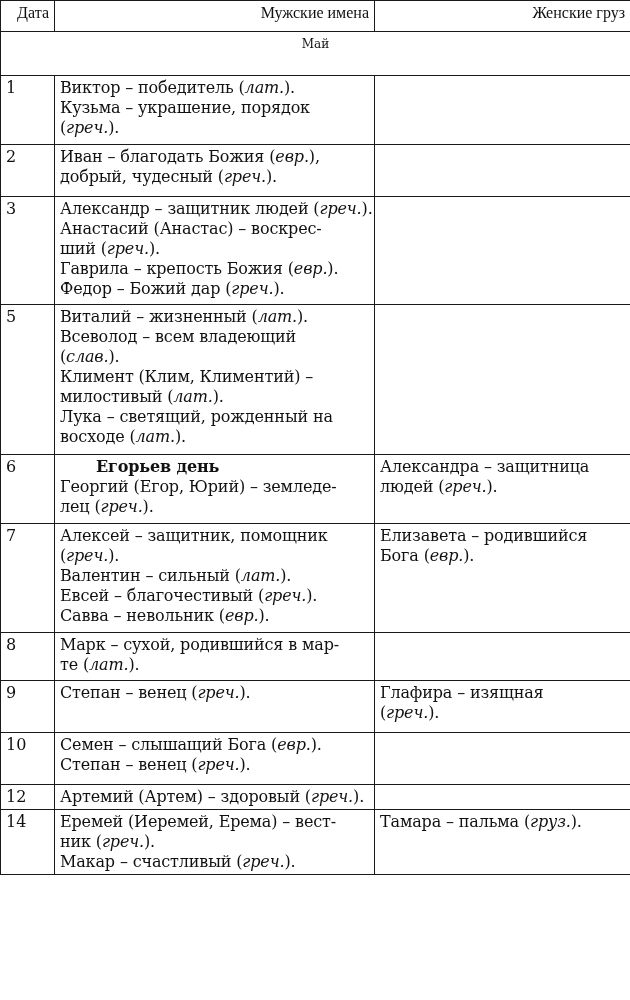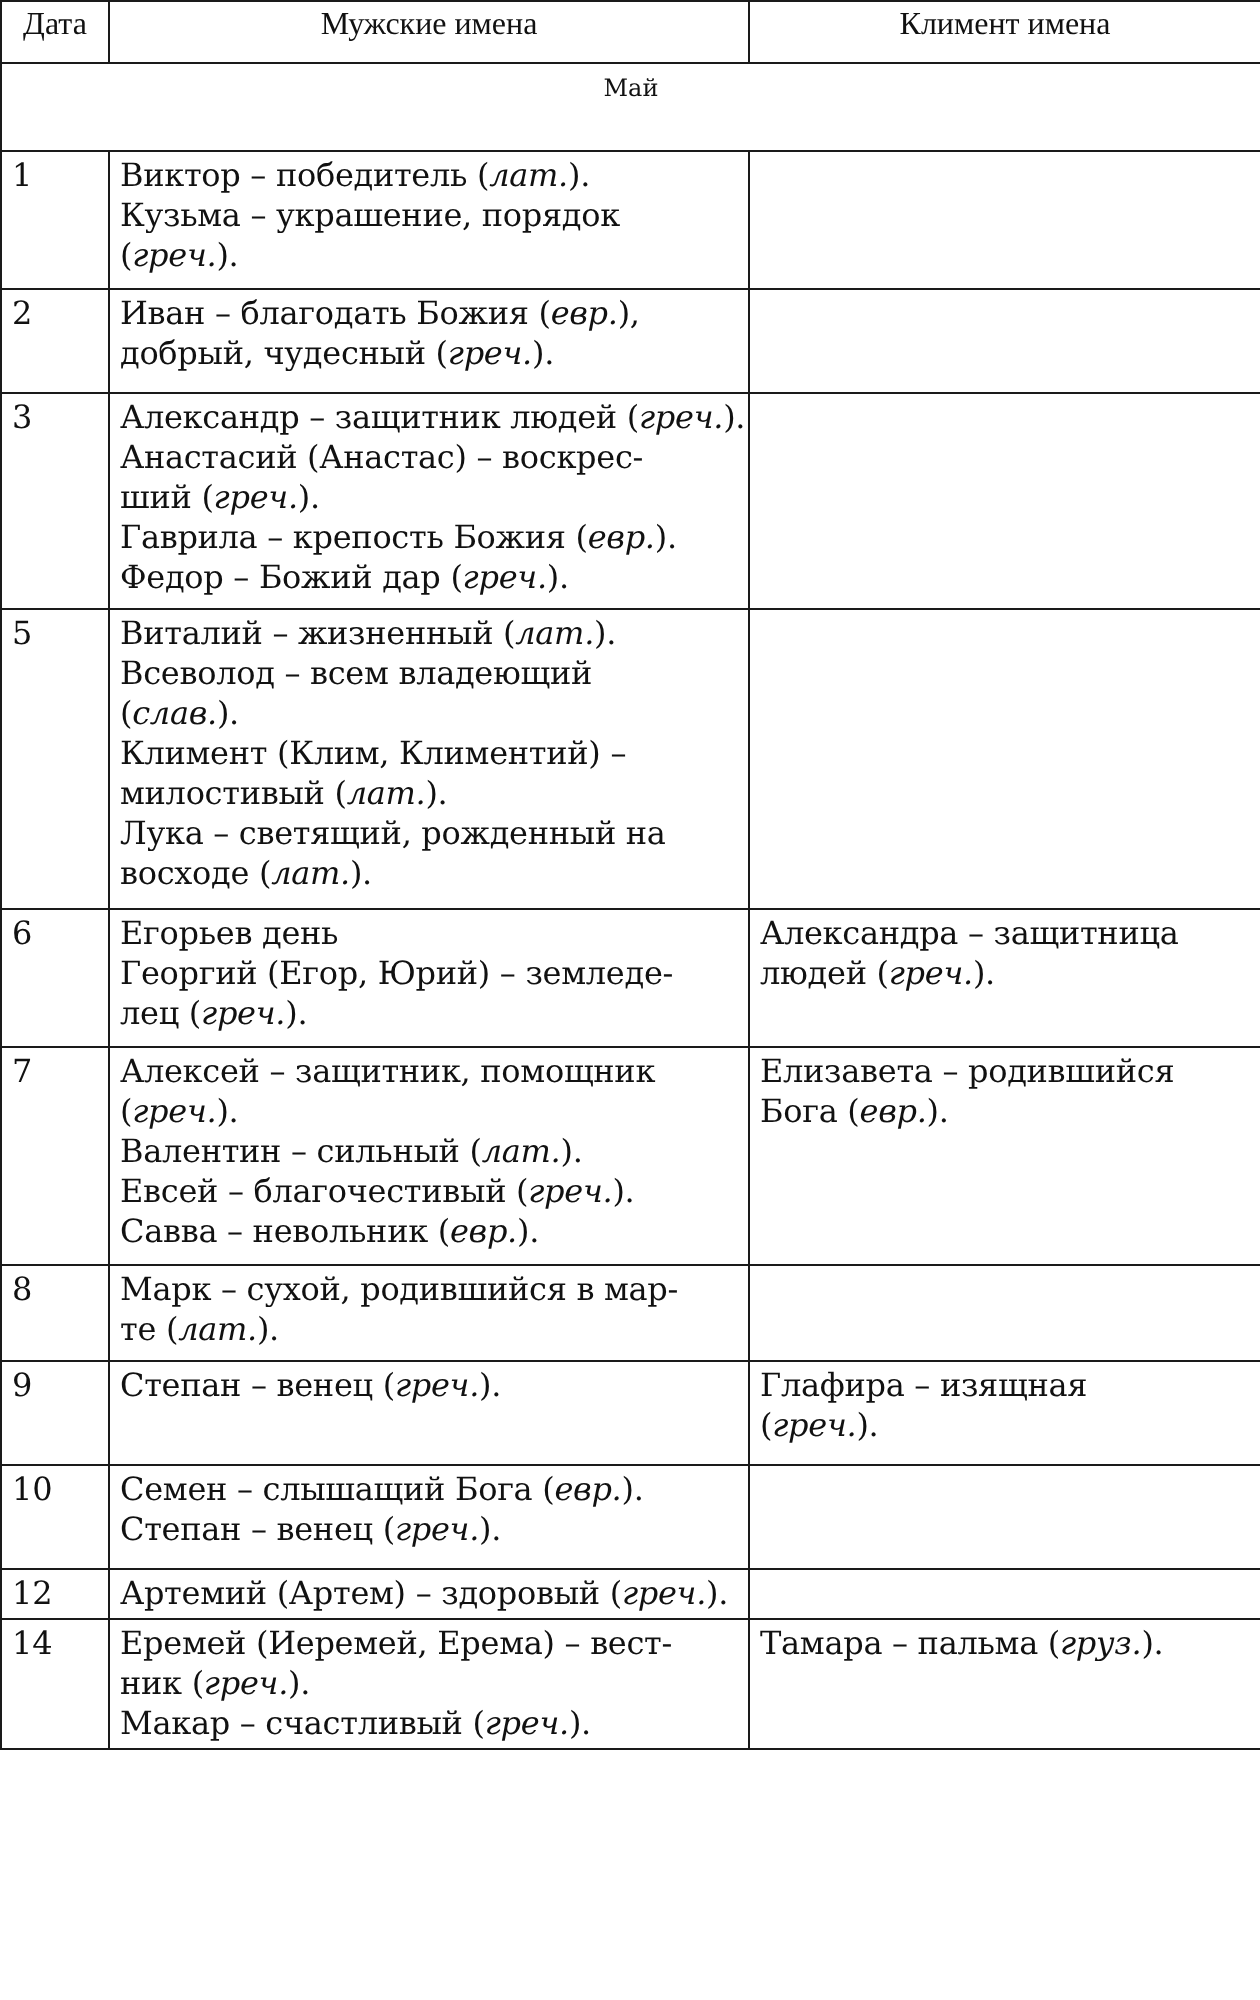--- a/index.html
+++ b/index.html
@@ -18,54 +18,54 @@
     border: 1.5px solid #1a1a1a;
     vertical-align: top;
     padding: 2px 5px 2px 5px;
     line-height: 20px;
     font-weight: normal;
   }
   col.c-date { width: 54px; }
   col.c-male { width: 320px; }
   col.c-female { width: 256px; }
   th.hdr {
-    text-align: center;
+    text-align: right;
     font-family: "Liberation Serif", "DejaVu Serif", serif;
     font-size: 16px;
     height: 26px;
     vertical-align: middle;
     padding: 0 4px;
   }
   td.month {
     text-align: center;
     vertical-align: middle;
     font-weight: bold;
     height: 39px;
     font-size: 12px;
   }
   td.date { font-size: 16px; }
   .line { display: block; white-space: nowrap; letter-spacing: -0.15px; }
-  .lbl { font-weight: normal; }
+  .lbl { font-weight: bold; margin-left: 36px; }
   .origin { font-style: italic; }
 </style>
 </head>
 <body>
 
 <div class="page">
   <table class="names">
     <colgroup>
       <col class="c-date">
         <col class="c-male">
         <col class="c-female">
     </colgroup>
     <thead>
       <tr>
         <th class="hdr">Дата</th>
         <th class="hdr">Мужские имена</th>
-        <th class="hdr">Климент имена</th>
+        <th class="hdr">Женские груз</th>
       </tr>
     </thead>
     <tbody id="tbody">
       <tr>
         <td class="month" colspan="3">Май</td>
       </tr>
     <tr style="height: 69px;">
           <td class="date">1</td>
           <td>
             <span class="line">Виктор – победитель (<span class="origin">лат.</span>).</span>

